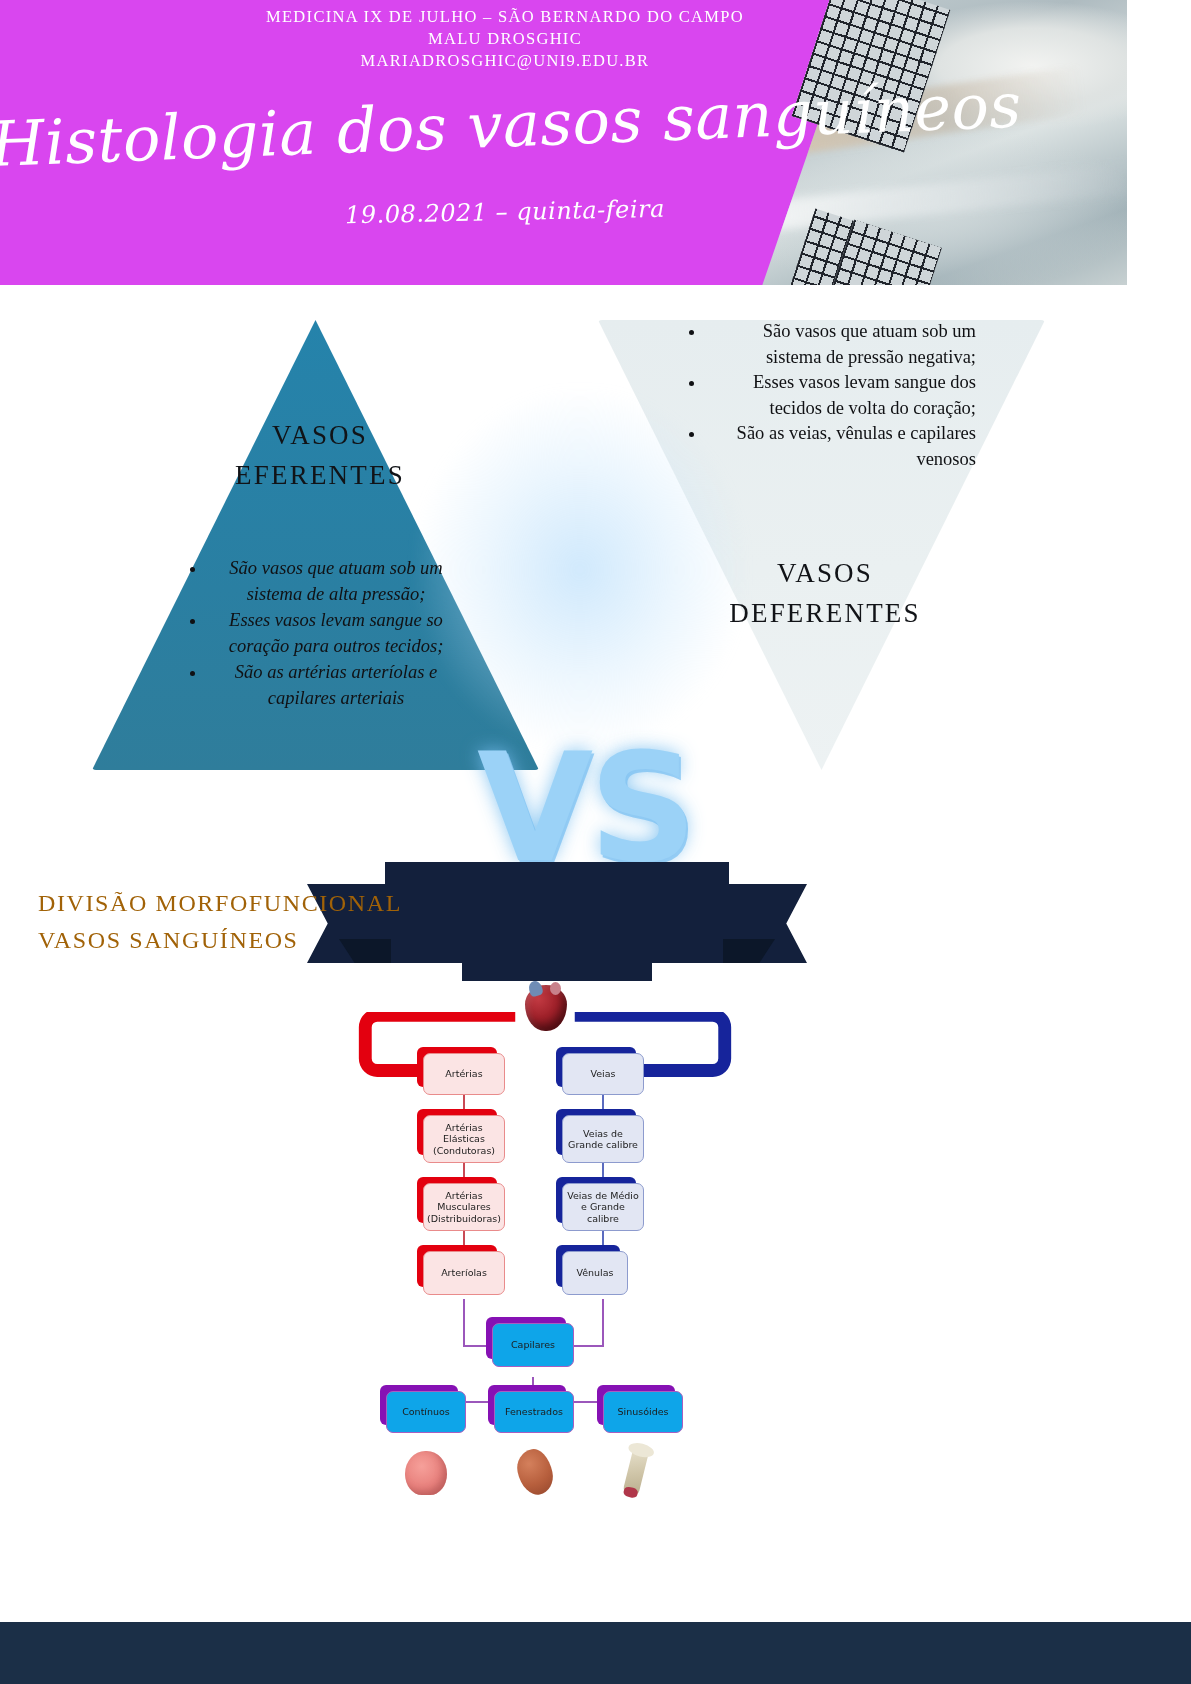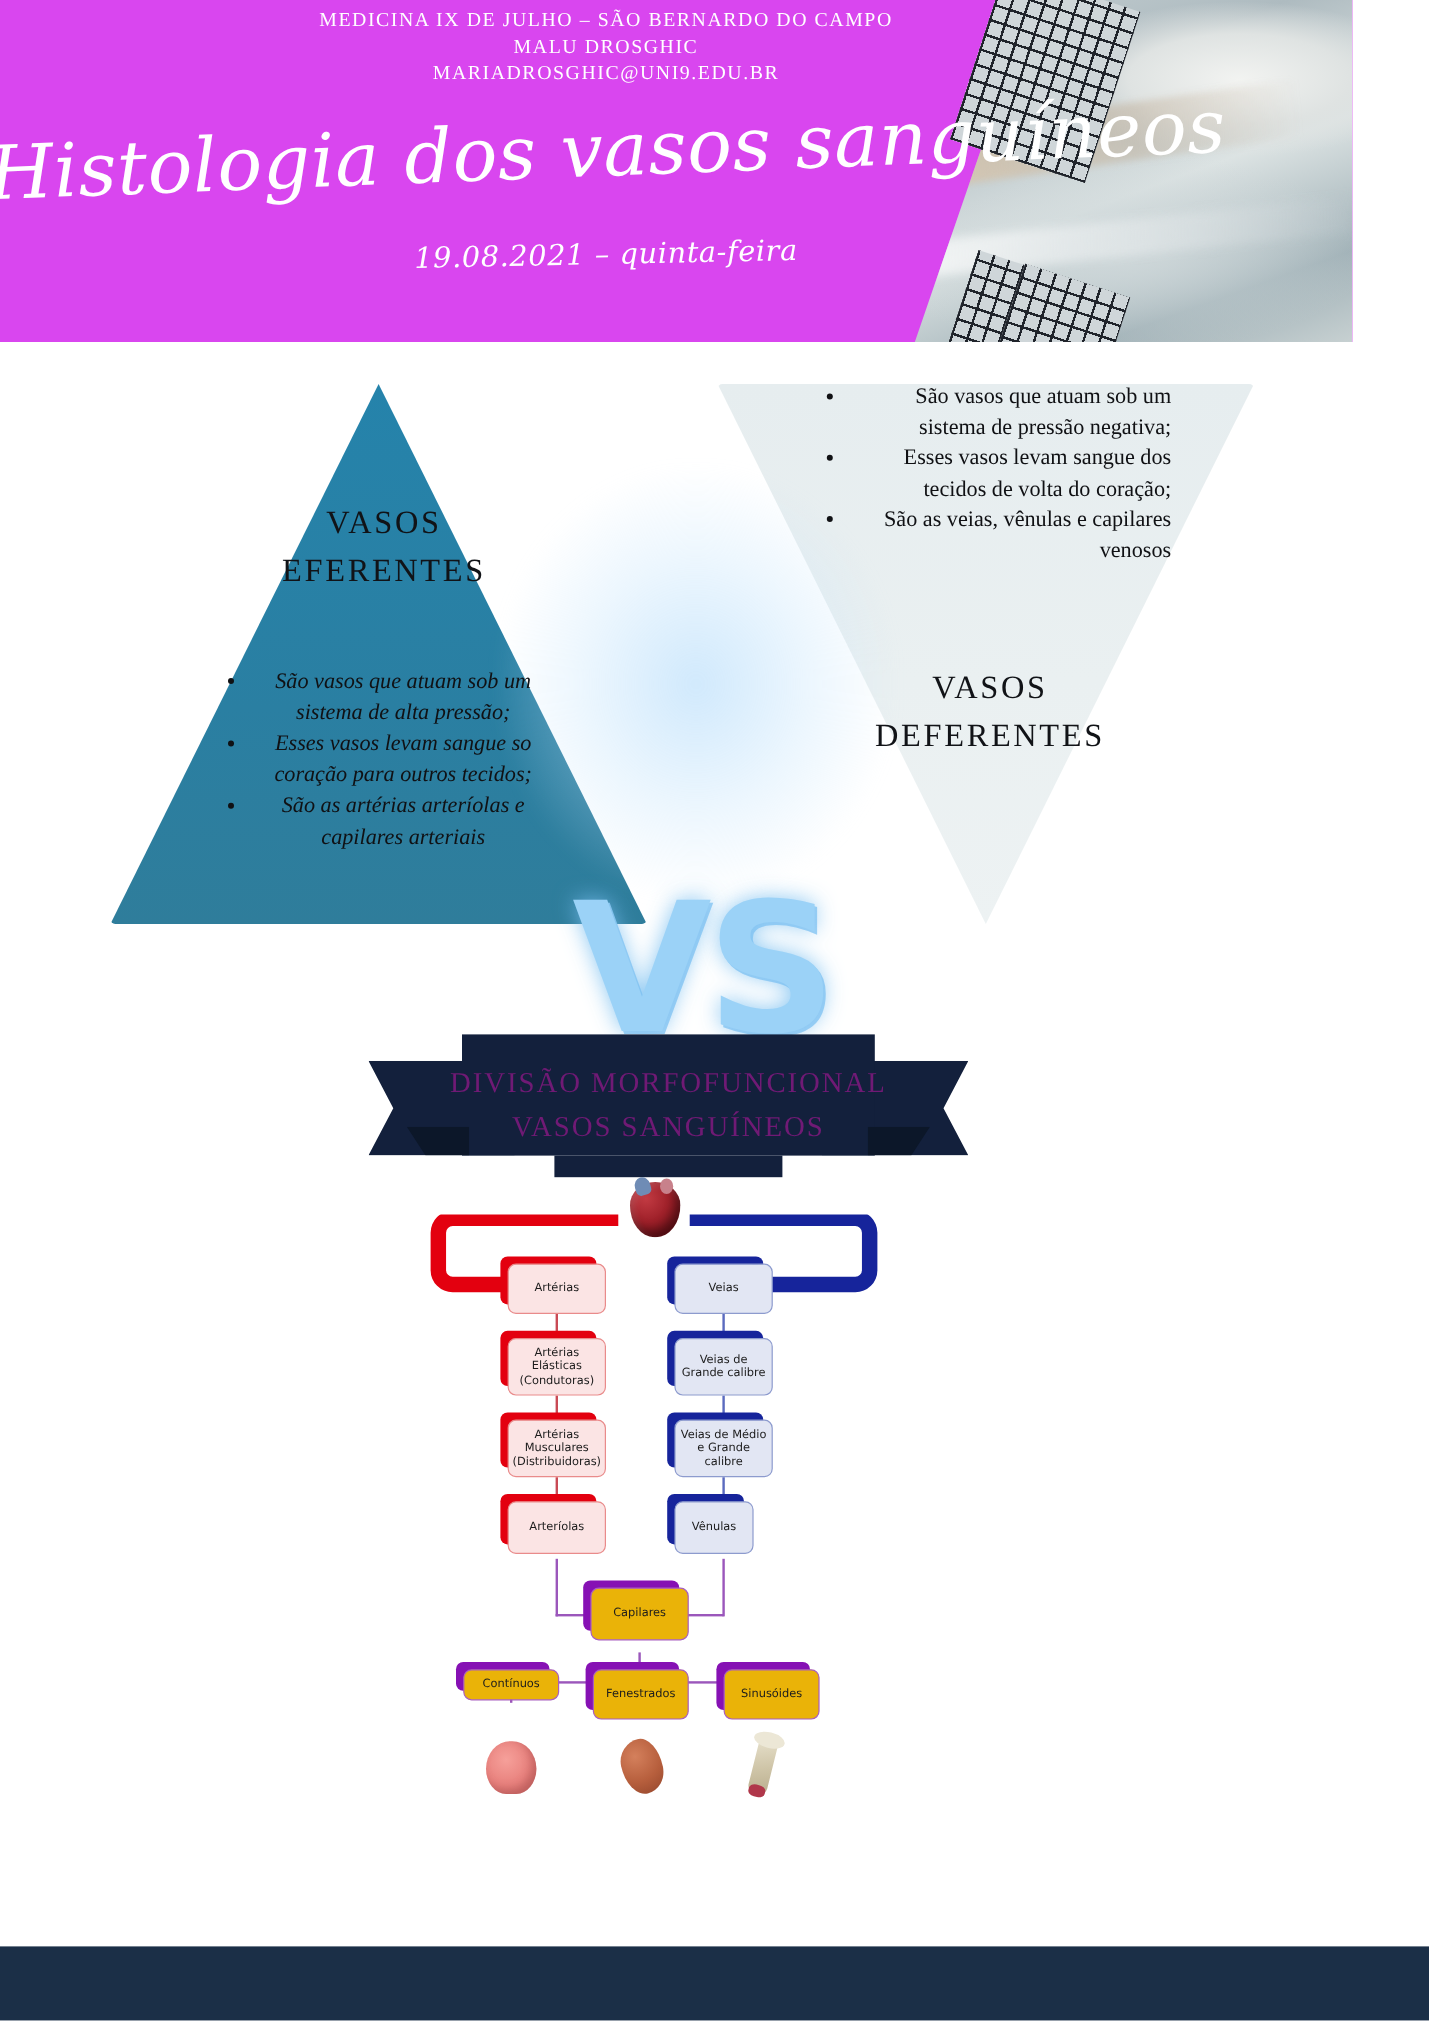--- a/index.html
+++ b/index.html
@@ -247,22 +247,22 @@
   .ribbon-notch {
     position: absolute;
     left: 155px; top: 101px;
     width: 190px; height: 18px;
     background: #13203c;
   }
   .ribbon-text {
     position: absolute;
     left: 38px; top: 885px;
     width: 1038px;
-    text-align: center;
-    color: #701a75;
+    text-align: left;
+    color: #a16207;
     font-family: "Liberation Serif", serif;
     font-size: 24px;
     letter-spacing: 1.6px;
     line-height: 37px;
     z-index: 5;
   }
 
   
   .chart {
     position: absolute;
@@ -327,21 +327,21 @@
     background: #fbe4e4;
     border: 1.1px solid #e98b8b;
     box-shadow: -7px -7px 0 -1px #e3000f;
   }
   .node.vei {
     background: #e2e6f3;
     border: 1.1px solid #8d9bce;
     box-shadow: -7px -7px 0 -1px #16249b;
   }
   .node.cap {
-    background: #eab308;
+    background: #0ea5e9;
     border: 1.1px solid #a85ec0;
     box-shadow: -7px -7px 0 -1px #8611b4;
   }
   .link { position: absolute; background: #c94a55; }
   .link.b { background: #5b6bbf; }
   .link.p { background: #9b57bb; }
 
   .organ {
     position: absolute;
     width: 42px; height: 44px;
@@ -477,21 +477,21 @@
     <div class="node art" style="left:83px; top:198px; width:82px; height:48px;">Artérias Musculares (Distribuidoras)</div>
     <div class="node art" style="left:83px; top:266px; width:82px; height:44px;">Arteríolas</div>
 
     <div class="node vei" style="left:222px; top:68px; width:82px; height:42px;">Veias</div>
     <div class="node vei" style="left:222px; top:130px; width:82px; height:48px;">Veias de Grande calibre</div>
     <div class="node vei" style="left:222px; top:198px; width:82px; height:48px;">Veias de Médio e Grande calibre</div>
     <div class="node vei" style="left:222px; top:266px; width:66px; height:44px;">Vênulas</div>
 
     <div class="node cap" style="left:152px; top:338px; width:82px; height:44px;">Capilares</div>
 
-    <div class="node cap" style="left:46px; top:406px; width:80px; height:26px;">Contínuos</div>
+    <div class="node cap" style="left:46px; top:406px; width:80px; height:42px;">Contínuos</div>
     <div class="node cap" style="left:154px; top:406px; width:80px; height:42px;">Fenestrados</div>
     <div class="node cap" style="left:263px; top:406px; width:80px; height:42px;">Sinusóides</div>
 
     <div class="organ brain" style="left:65px; top:466px;"></div>
     <div class="organ kidney" style="left:178px; top:464px;"></div>
     <div class="organ bone" style="left:288px; top:462px;"></div>
   </div>
 
   <div class="footer"></div>
 </div>

